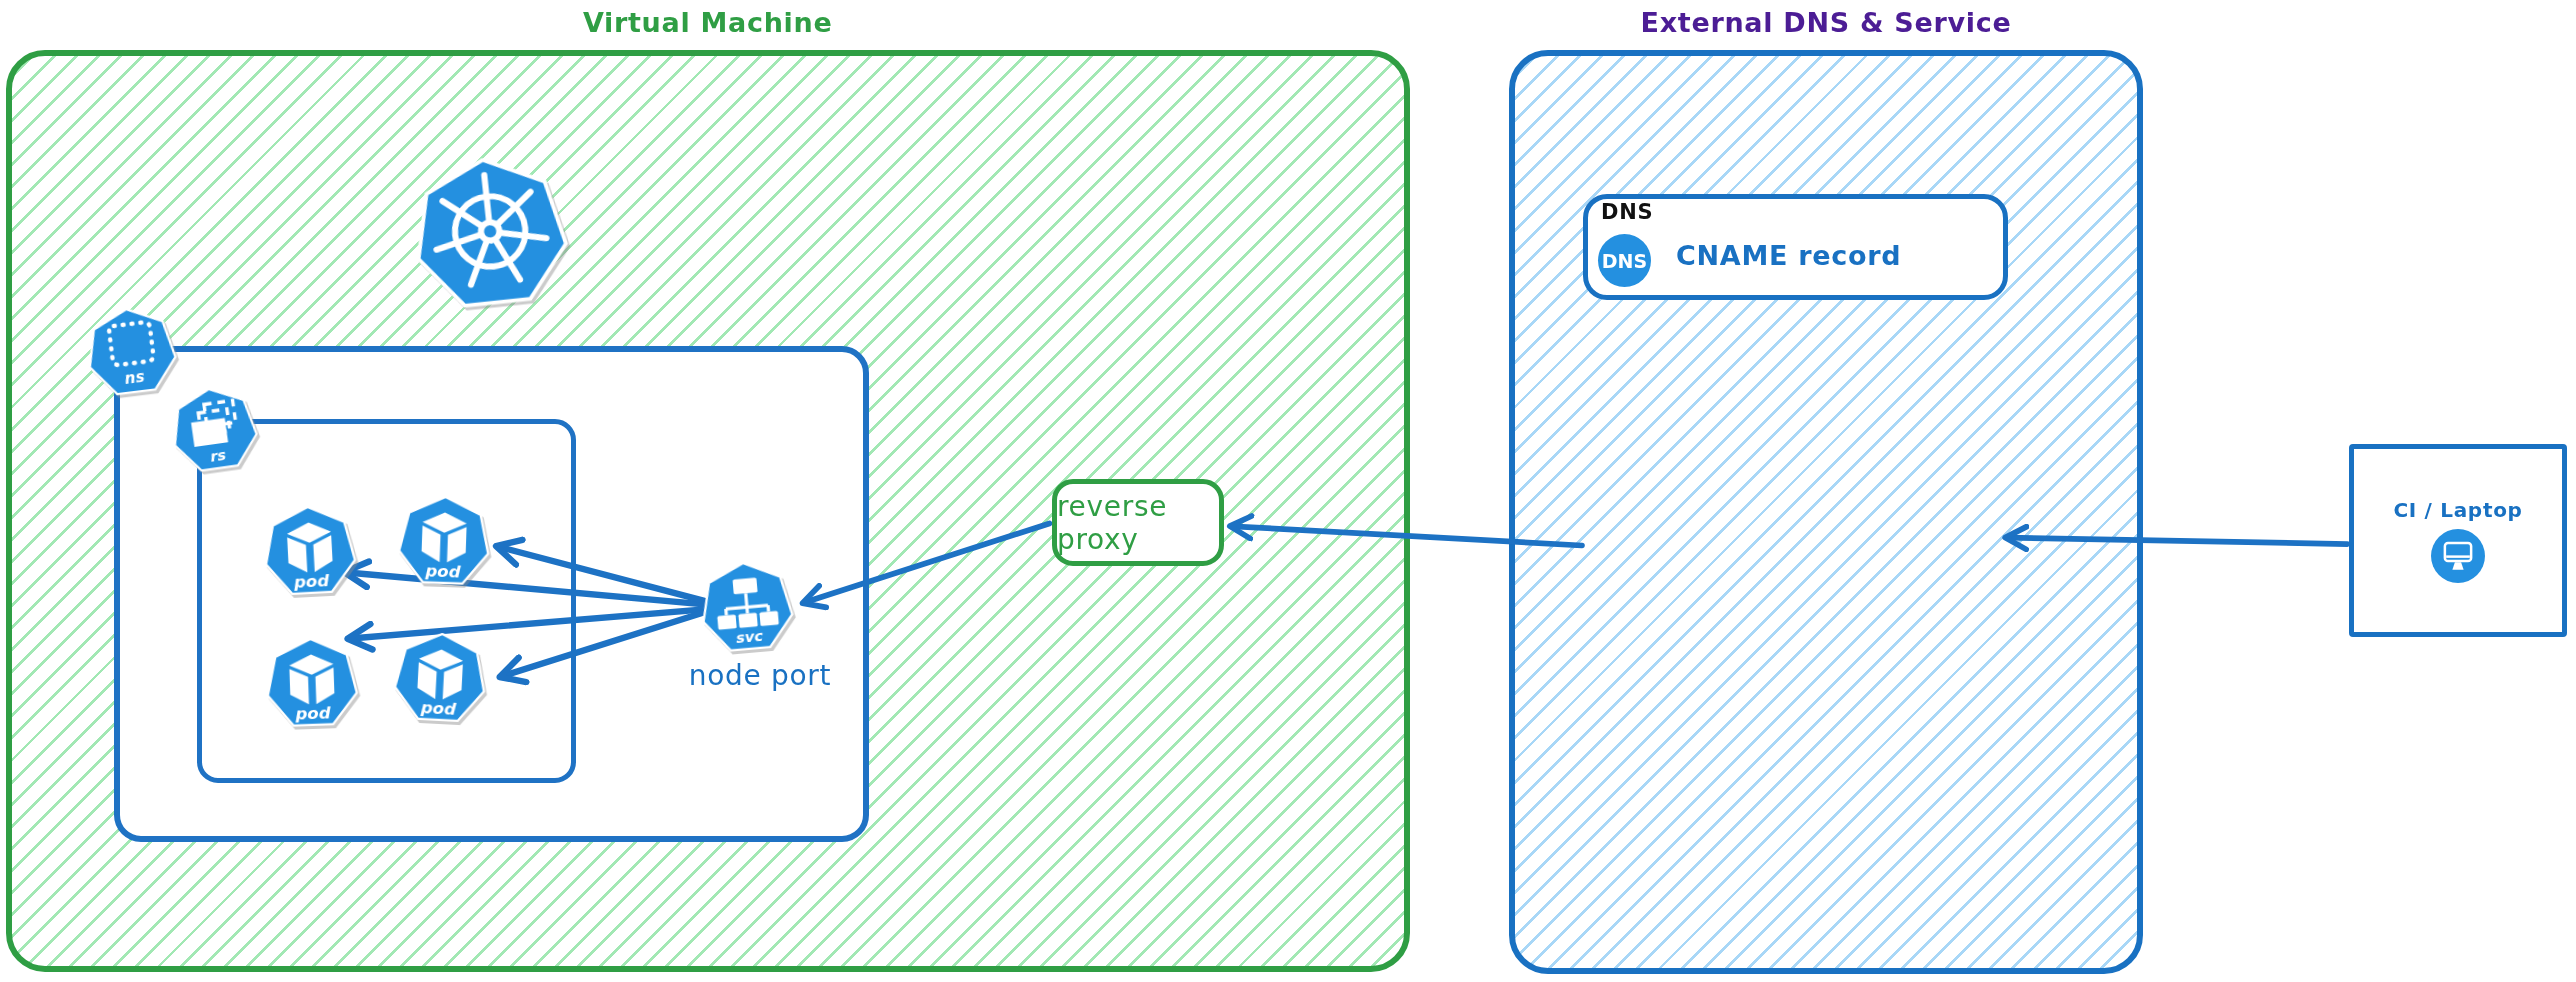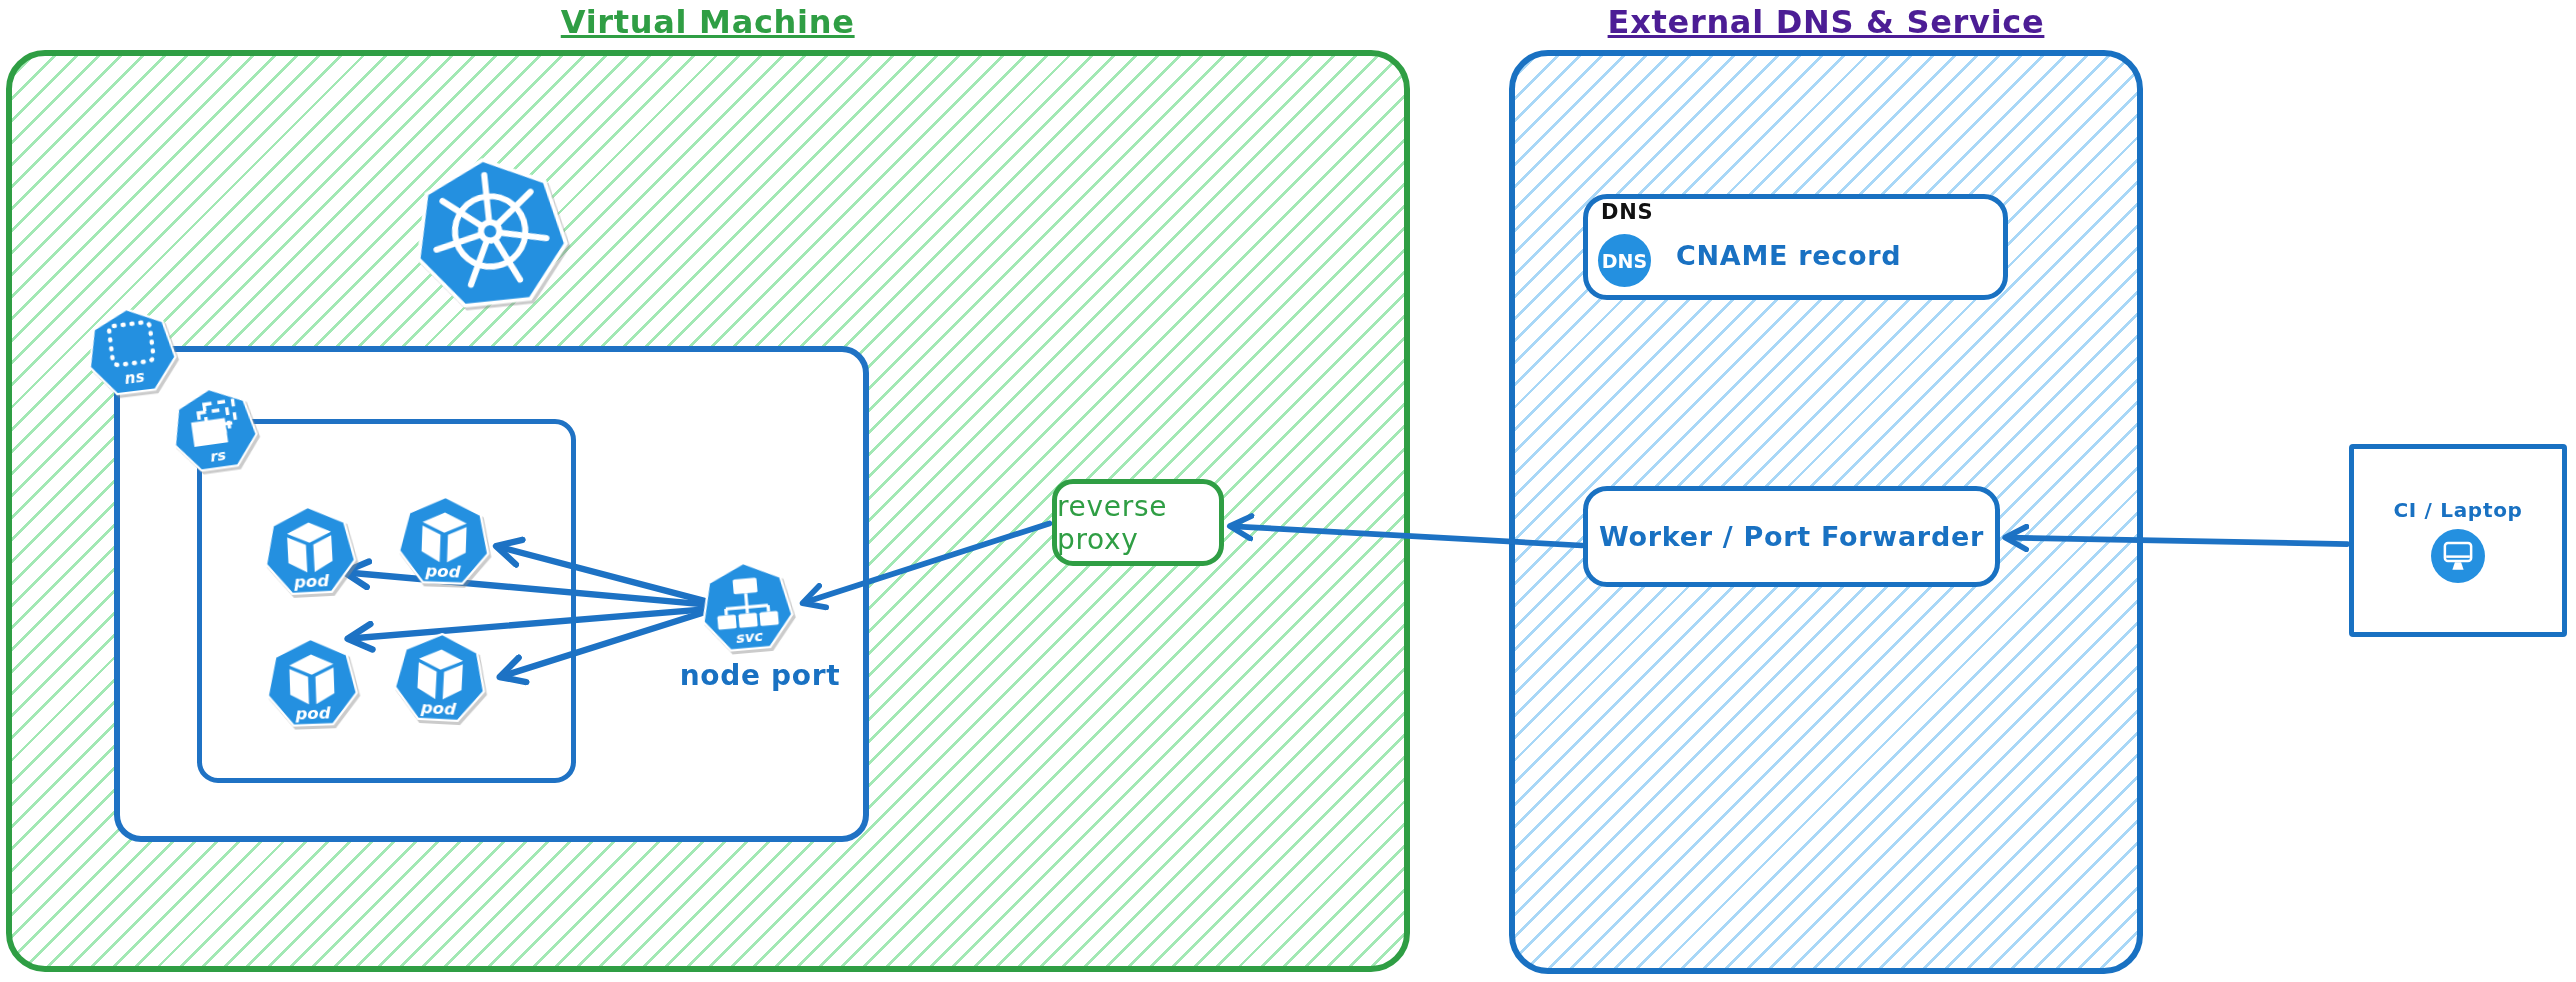--- a/index.html
+++ b/index.html
@@ -10,21 +10,21 @@
   
   .group-box{position:absolute;box-sizing:border-box;border-radius:39px;}
   .vm-box{left:5.7px;top:50px;width:1404px;height:922px;
     border:6.4px solid #2f9e44;
     background:repeating-linear-gradient(135deg,#ffffff 0 12.8px,#a2e8b4 12.8px 15.6px);}
   .ext-box{left:1509px;top:50px;width:634px;height:924px;
     border:6.4px solid #1971c2;
     background:repeating-linear-gradient(135deg,#ffffff 0 12.8px,#a8d7f7 12.8px 15.6px);}
 
   .group-title{position:absolute;top:1.4px;height:43px;line-height:43px;
-    text-align:center;font-size:32px;font-weight:700;letter-spacing:0.7px;z-index:8;text-decoration:underline;}
+    text-align:center;font-size:27px;font-weight:700;letter-spacing:0.7px;z-index:8;}
   .vm-title{left:5.7px;width:1404px;color:#2f9e44;}
   .ext-title{left:1509px;width:634px;color:#4c1d95;}
 
   
   .white-box{position:absolute;box-sizing:border-box;background:#ffffff;z-index:2;}
   .ns-box{left:114px;top:346px;width:755px;height:496px;border:6.4px solid #1f72c4;border-radius:27px;}
   .rs-box{left:197px;top:419px;width:379px;height:364px;border:5.7px solid #1f72c4;border-radius:21px;}
 
   .label-box{position:absolute;box-sizing:border-box;background:#ffffff;z-index:4;
     display:flex;align-items:center;justify-content:center;}
@@ -42,21 +42,21 @@
   .dns-circle{position:absolute;left:1598px;top:234px;width:53px;height:53px;border-radius:50%;
     background:#2490e0;color:#ffffff;display:flex;align-items:center;justify-content:center;
     font-size:19px;font-weight:700;z-index:5;}
   .cname-label{position:absolute;left:1676px;top:240px;width:284px;text-align:left;
     color:#1971c2;font-size:27px;font-weight:600;z-index:5;letter-spacing:0.7px;}
 
   .ci-circle{width:54px;height:54px;border-radius:50%;background:#2490e0;
     display:flex;align-items:center;justify-content:center;}
 
   .node-port-label{position:absolute;left:664px;top:659px;width:192px;text-align:center;
-    color:#1971c2;font-size:28px;font-weight:700;z-index:5;letter-spacing:0.7px;}
+    color:#1971c2;font-size:28px;font-weight:400;z-index:5;letter-spacing:0.7px;}
 
   
   .icon{position:absolute;z-index:6;filter:drop-shadow(2.8px 3.6px 0 rgba(140,140,140,0.45));}
   .icon text{fill:#ffffff;font-family:"DejaVu Sans",sans-serif;font-style:italic;font-weight:700;}
 
   .connectors{position:absolute;left:0;top:0;z-index:3;}
 </style>
 </head>
 <body>
 
@@ -167,23 +167,20 @@
 
   <div class="label-box rp-box">
     <span>reverse proxy</span>
   </div>
 
   <div class="label-box dns-box"></div>
   <div class="dns-header">DNS</div>
   <div class="dns-circle">DNS</div>
   <div class="cname-label">CNAME record</div>
 
-  <div class="label-box worker-box">
-    <span>Worker / Port Forwarder</span>
-  </div>
 
   <div class="label-box ci-box">
     <div class="ci-label">CI / Laptop</div>
     <div class="ci-circle">
       <svg width="40" height="40" viewBox="0 0 64 64">
         <rect x="11" y="11" width="42" height="29" rx="5" fill="none" stroke="#ffffff" stroke-width="4"></rect>
         <line x1="13" y1="33" x2="51" y2="33" stroke="#ffffff" stroke-width="4"></line>
         <path d="M27,42 L37,42 L41,54 L23,54 Z" fill="#ffffff"></path>
       </svg>
     </div>

